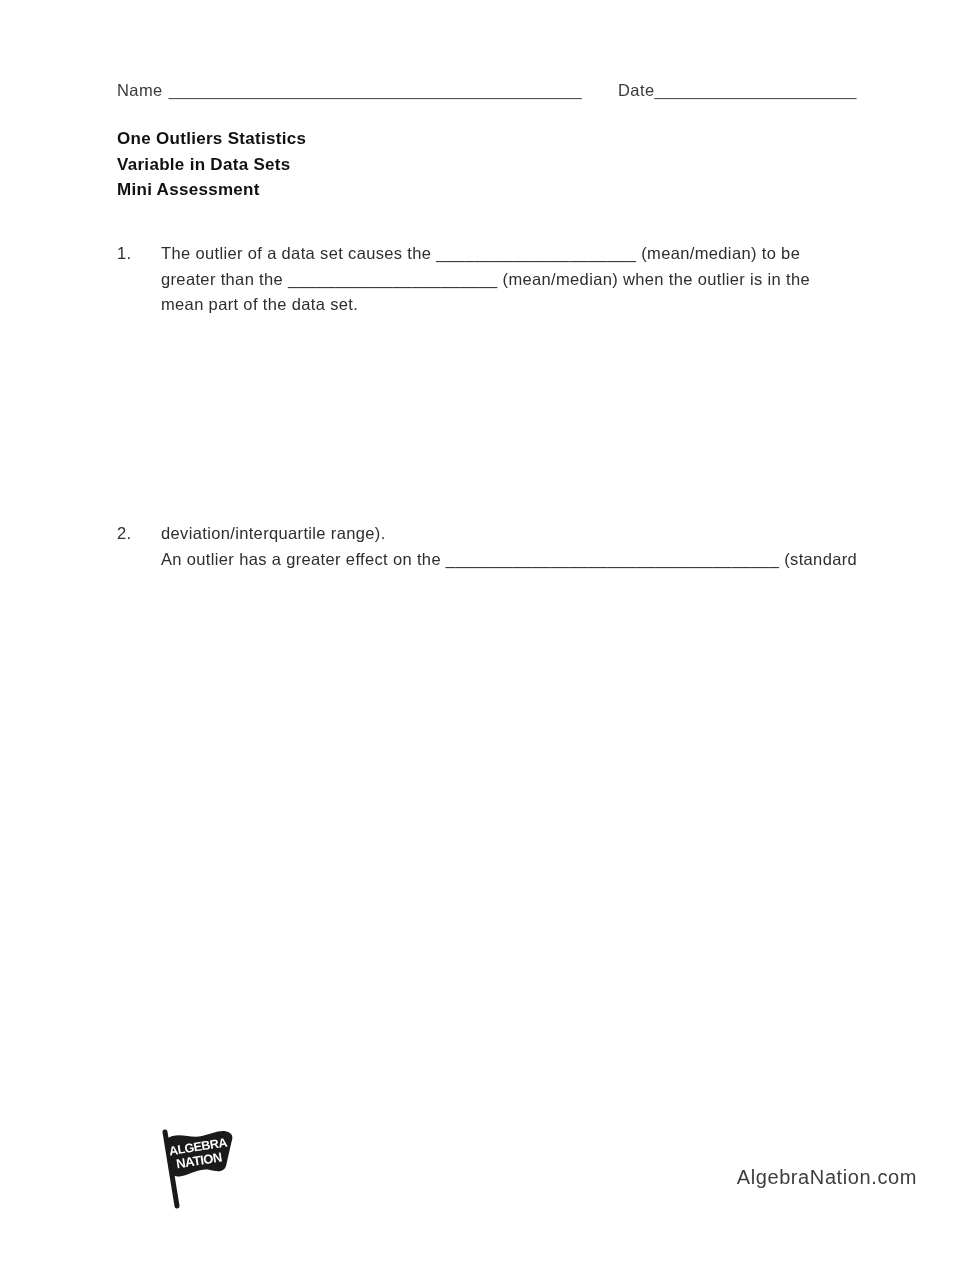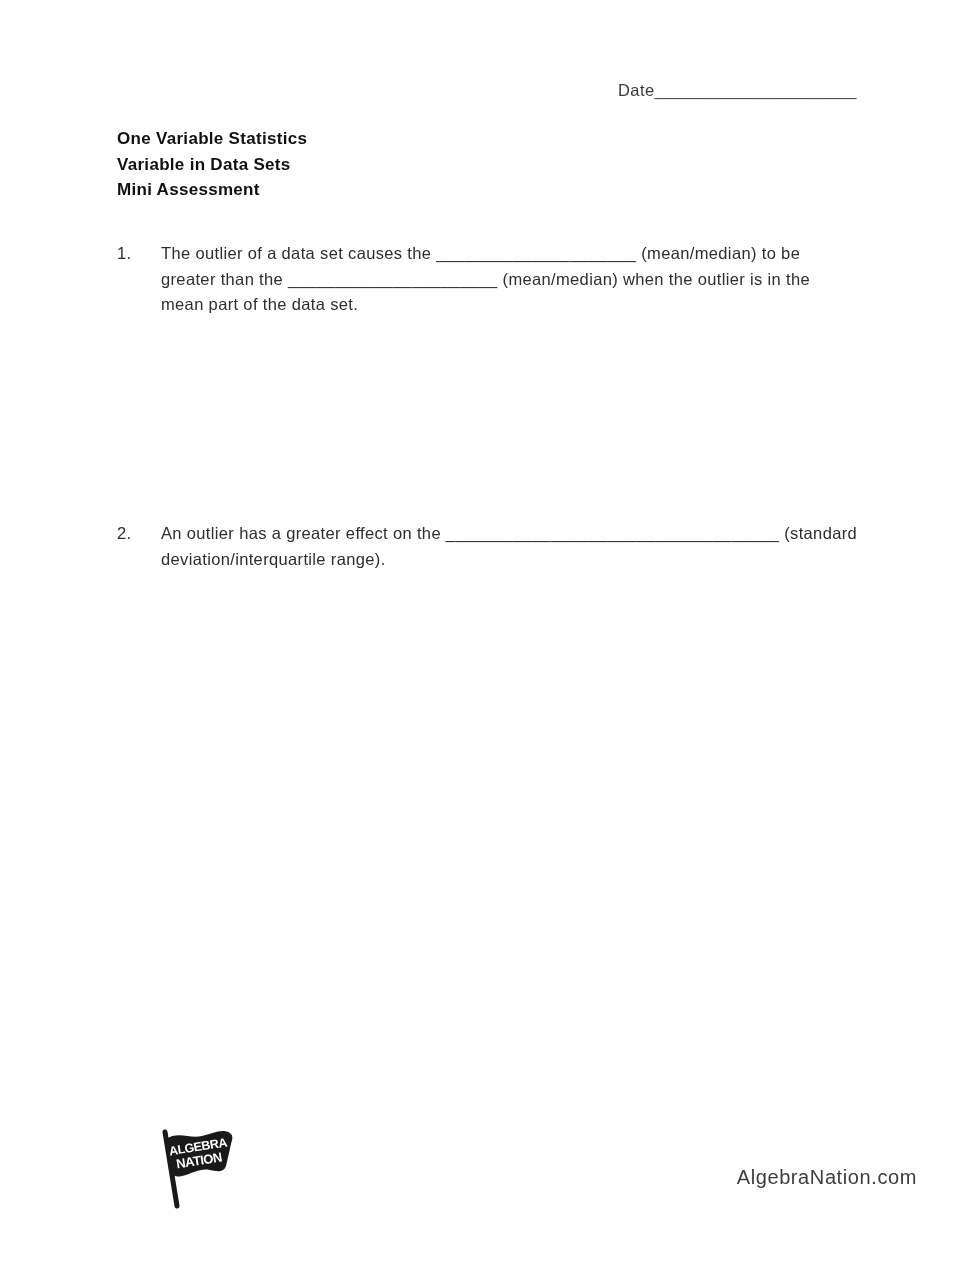--- a/index.html
+++ b/index.html
@@ -36,43 +36,44 @@
     font-size: 20px; line-height: 25px; letter-spacing: 0.6px;
     color: #3d3d3d; white-space: nowrap;
   }
 </style>
 </head>
 <body>
 
 <div class="page">
 
   <div class="header-row">
+    <span class="name-group"><span class="label">Name</span><span class="blank">_____________________________________________</span></span>
     <span class="date-group"><span class="label">Date</span><span class="blank">______________________</span></span>
   </div>
 
   <div class="title-block">
-    <div>One Variable Statistics</div>
+    <div>One Outliers Statistics</div>
     <div>Variable in Data Sets</div>
     <div>Mini Assessment</div>
   </div>
 
   <div class="question q1">
     <span class="q-number">1.</span>
     <div class="q-lines">
       <div class="q-line">The outlier of a data set causes the _____________________ (mean/median) to be</div>
       <div class="q-line">greater than the ______________________ (mean/median) when the outlier is in the</div>
       <div class="q-line">mean part of the data set.</div>
     </div>
   </div>
 
   <div class="question q2">
     <span class="q-number">2.</span>
     <div class="q-lines">
+      <div class="q-line">deviation/interquartile range).</div>
       <div class="q-line">An outlier has a greater effect on the ___________________________________ (standard</div>
-      <div class="q-line">deviation/interquartile range).</div>
     </div>
   </div>
 
   <svg class="footer-logo" viewBox="0 0 92 92" xmlns="http://www.w3.org/2000/svg">
 
     <line x1="15" y1="8" x2="27" y2="82" stroke="#1a1a1a" stroke-width="5" stroke-linecap="round"></line>
 
     <path d="M16,15
              C 28,7 40,15 52,12
              C 62,10 72,4 80,9

